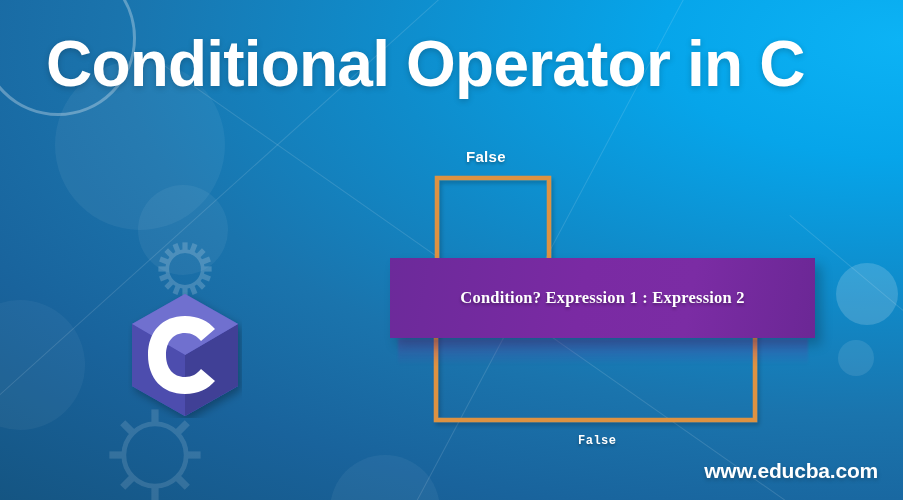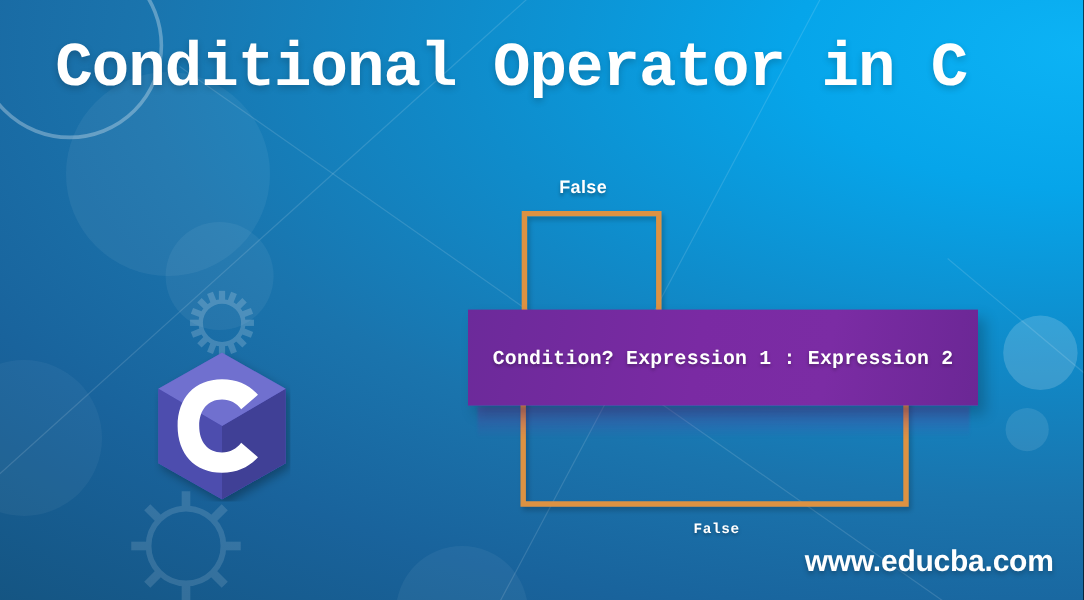--- a/index.html
+++ b/index.html
@@ -63,27 +63,26 @@
   .gear svg { display: block; }
   .gear-1 { left: 148px; top: 232px; }
   .gear-2 { left: 95px;  top: 395px; opacity: 0.13; }
 
   
   #title {
     position: absolute;
     left: 46px;
     top: 29px;
     color: #ffffff;
-    font-size: 52px;
+    font-size: 64px;
     font-weight: bold;
     letter-spacing: -0.8px;
     line-height: 1.1;
     white-space: nowrap;
     text-shadow: 0 2px 6px rgba(0,0,0,0.20);
-    font-family: Liberation Mono, monospace;
   }
 
   
   #c-logo {
     position: absolute;
     left: 128px;
     top: 292px;
     width: 114px;
     height: 126px;
   }
@@ -129,21 +128,21 @@
     height: 80px;
     background: linear-gradient(100deg, #6c2a9a 0%, #7a2aa3 45%, #7b2ca4 70%, #6b2795 100%);
     box-shadow: 6px 7px 11px rgba(0,0,0,0.22);
     display: flex;
     align-items: center;
     justify-content: center;
     z-index: 3;
   }
   #expr-text {
     color: #ffffff;
-    font-family: Liberation Mono, monospace;
+    font-family: Liberation Serif, serif;
     font-weight: bold;
     font-size: 16.5px;
     letter-spacing: 0.2px;
     white-space: nowrap;
     text-shadow: 0 2px 3px rgba(0,0,0,0.32);
   }
 
   
   #expr-reflection {
     position: absolute;
@@ -156,21 +155,21 @@
     z-index: 2;
     pointer-events: none;
   }
 
   
   #watermark {
     position: absolute;
     right: 25px;
     bottom: 17px;
     color: #ffffff;
-    font-size: 25px;
+    font-size: 21px;
     font-weight: bold;
     letter-spacing: -0.2px;
     text-shadow: 0 2px 4px rgba(0,0,0,0.25);
   }
 </style>
 </head>
 <body>
 
 <div id="slide">
 

